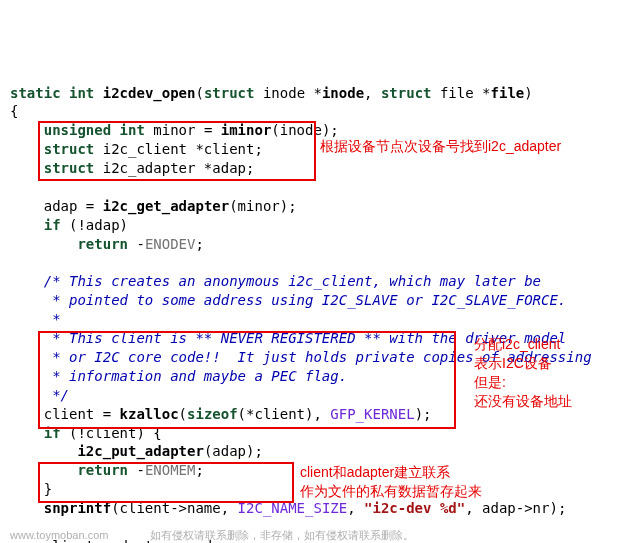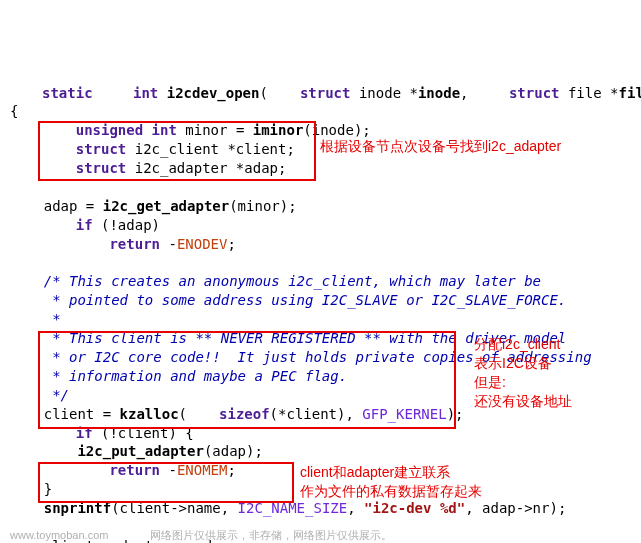--- a/index.html
+++ b/index.html
@@ -8,27 +8,27 @@
     font-family: "DejaVu Sans Mono", Consolas, "Courier New", monospace;
     font-size: 14px;
     line-height: 1.35;
     background: #ffffff;
     color: #000000;
     white-space: pre;
     position: relative;
     width: 641px;
     box-sizing: border-box;
   }
-  .kw { color: #4c1d95; font-weight: bold; margin-left: 32px; }
+  .kw { color: #14532d; font-weight: bold; }
   .func { color: #000000; font-weight: bold; }
   .call { color: #000000; font-weight: bold; text-align: right; }
   .param-u { color: #000000; font-weight: bold; }
   .comment { color: #0000b0; font-style: italic; }
   .string { color: #a31515; font-weight: bold; }
-  .enumv { color: #c2410c; }
+  .enumv { color: #737373; }
   .macro { color: #6d28d9; }
   .annot-box {
     position: absolute;
     border: 2px solid #e60000;
     box-sizing: border-box;
     pointer-events: none;
   }
   .annot-text {
     position: absolute;
     color: #e60000;
@@ -86,16 +86,16 @@
 <div class="annot-text" style="left:474px; top:335px;">分配i2c_client
 表示I2C设备
 但是:
 还没有设备地址</div>
 
 <div class="annot-box" style="left:38px; top:462px; width:256px; height:41px;"></div>
 <div class="annot-text" style="left:300px; top:463px;">client和adapter建立联系
 作为文件的私有数据暂存起来</div>
 
 <div class="watermark" style="left:10px; top:528px;">www.toymoban.com</div>
-<div class="watermark" style="left:150px; top:528px;">网络图片仅供展示，非存储，网络图片仅供展示。</div>
+<div class="watermark" style="left:150px; top:528px;">如有侵权请联系删除，非存储，如有侵权请联系删除。</div>
 
 
 
 
 </body></html>

